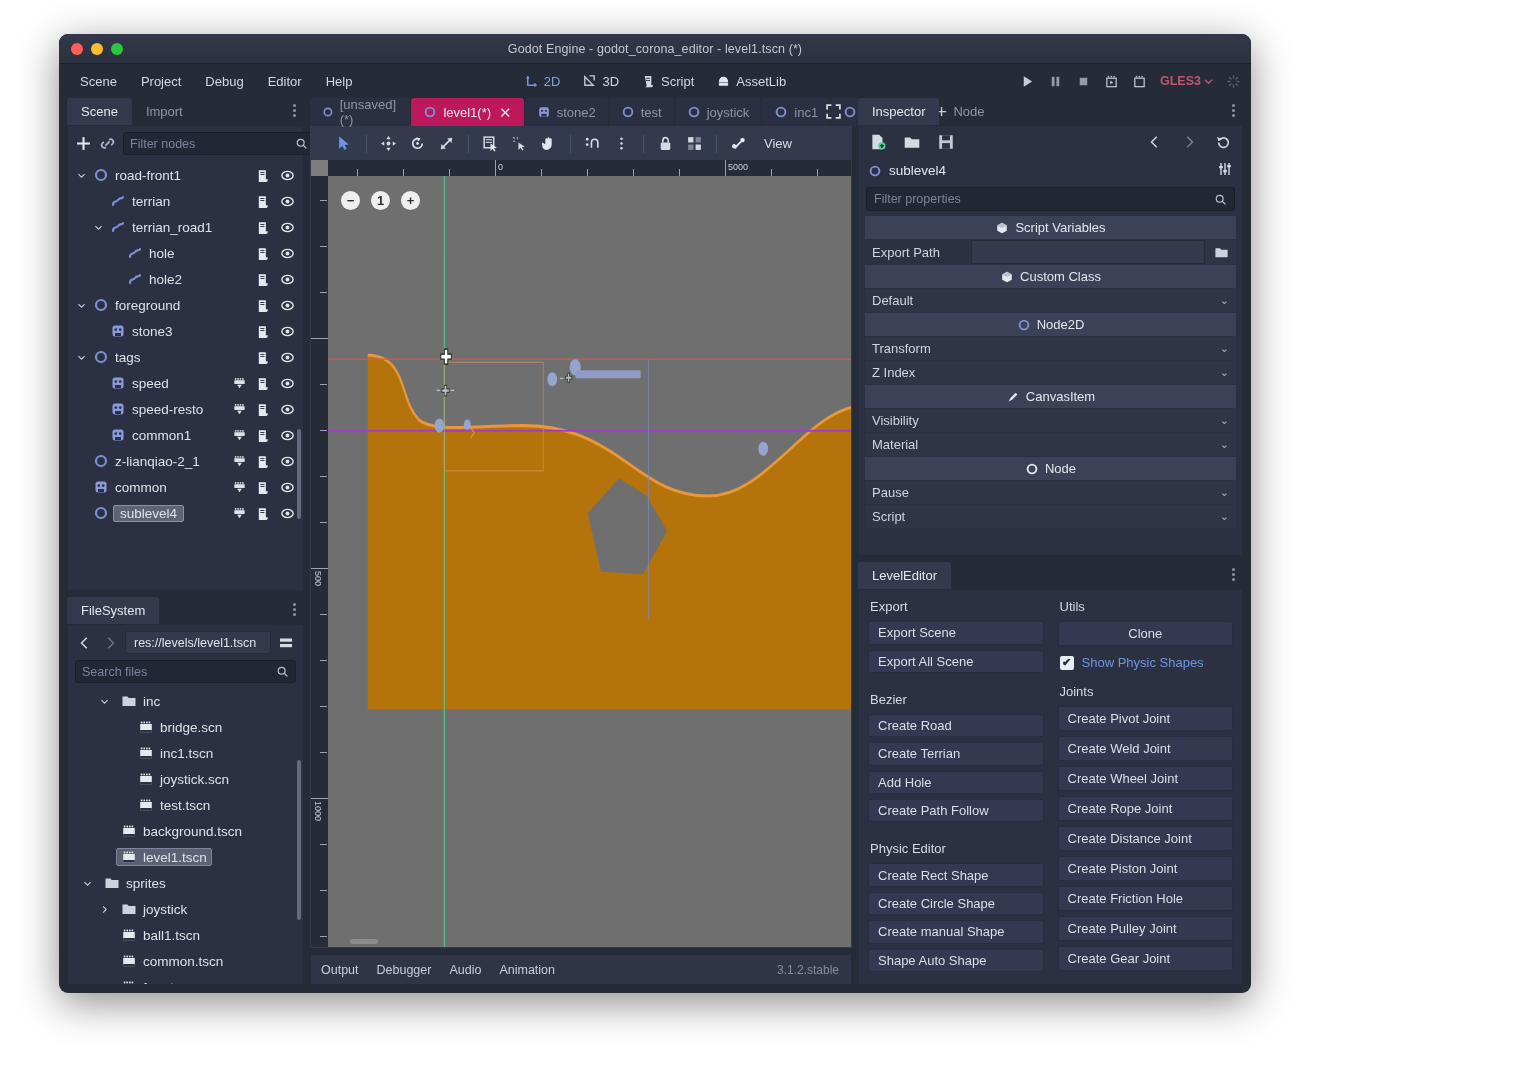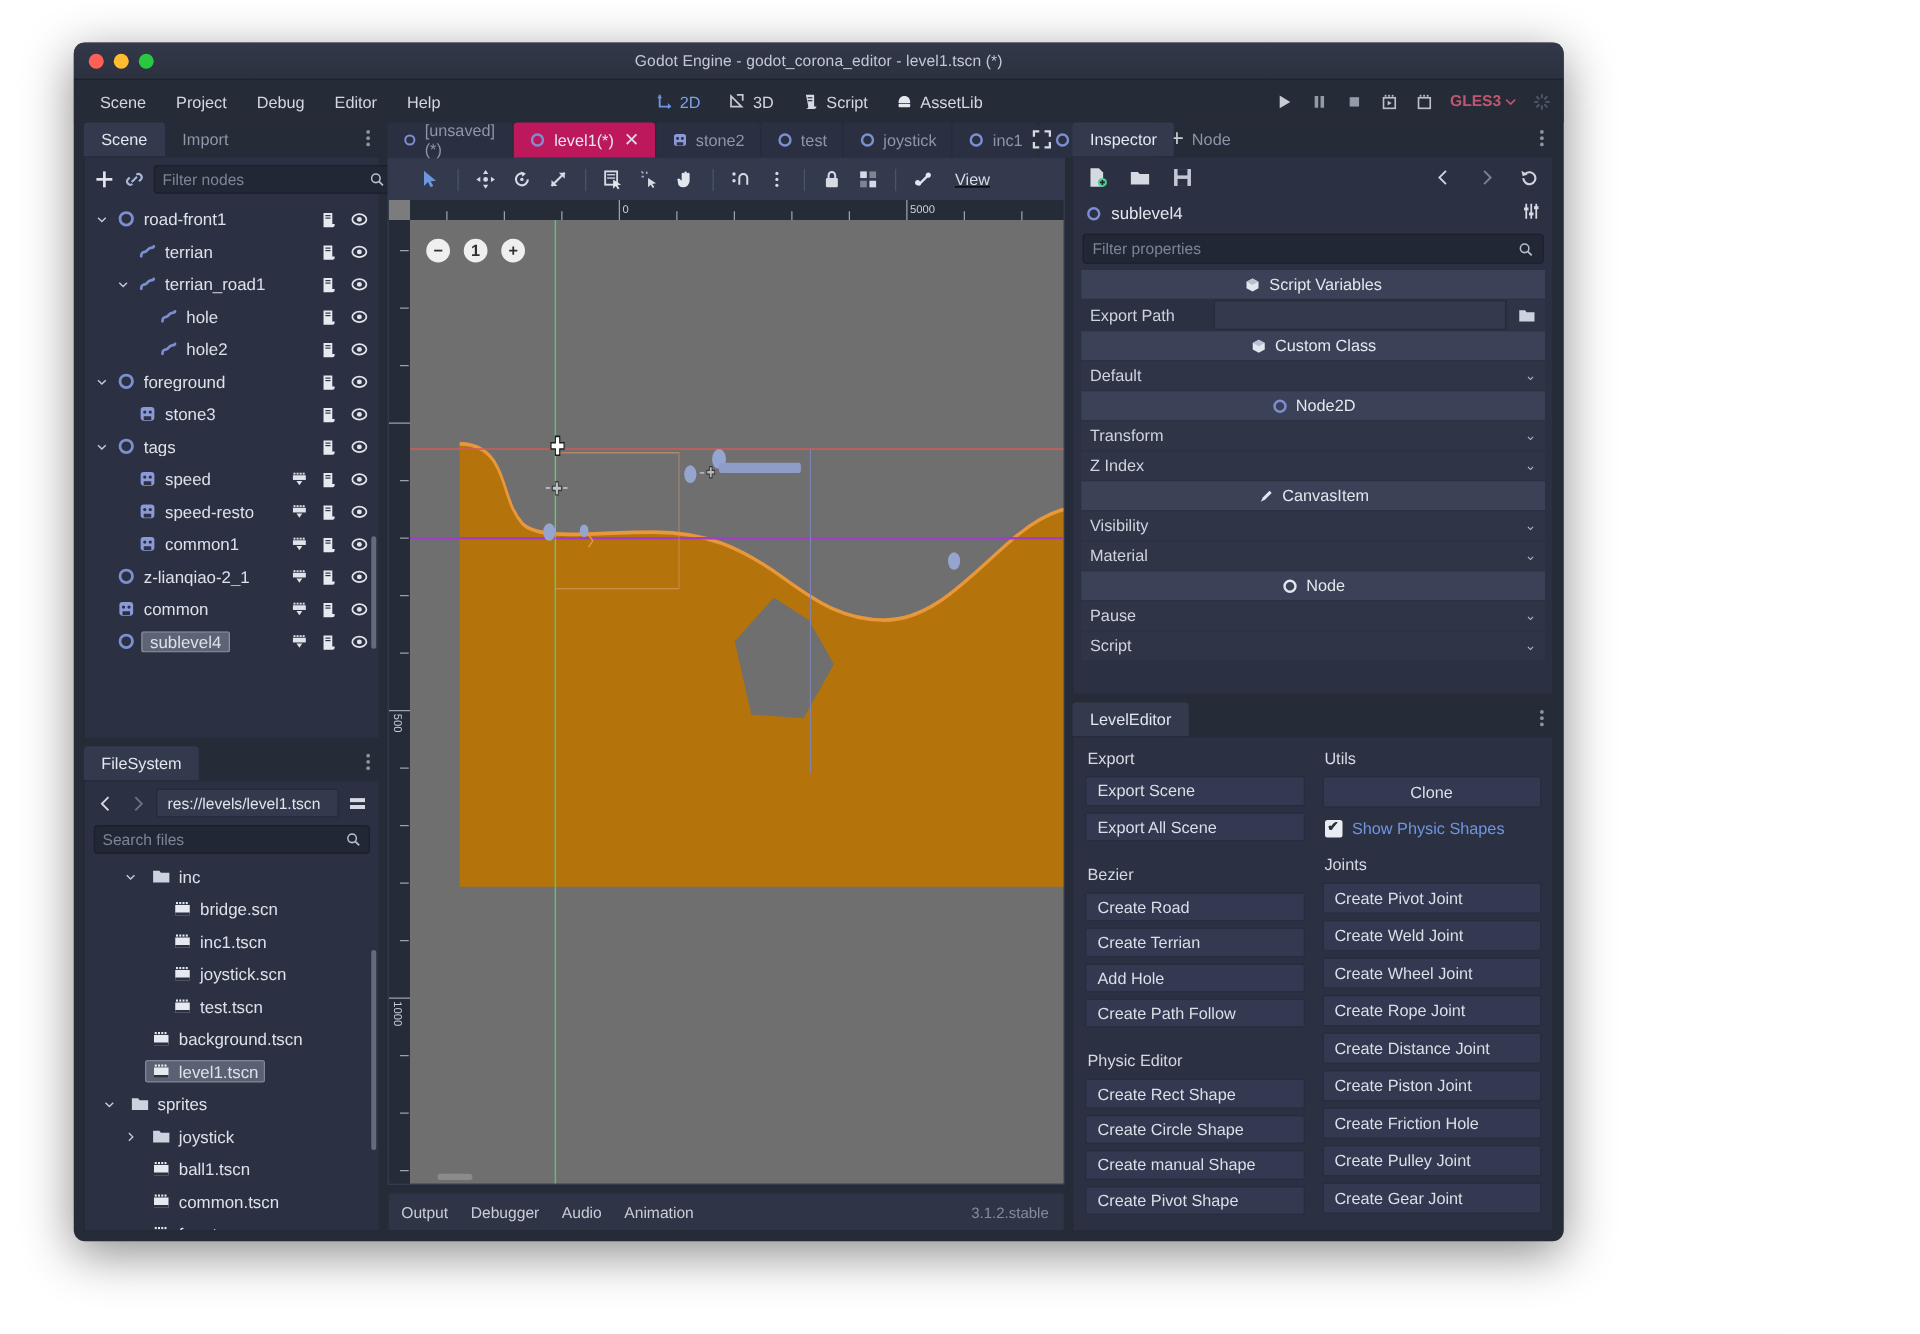--- a/index.html
+++ b/index.html
@@ -192,21 +192,21 @@
   .vp-tab.active { background: #be185d; color: #e6e9f0; margin-top: 48px; }
   .tab-x { font-size: 15px; color: #d6dae3; margin-left: 2px; line-height: 1; }
   .plus-tab { padding: 0 10px; font-size: 19px; color: #c6cbd6; display: flex; align-items: center; height: 28px; }
   .vp-expand { position: absolute; right: 10px; top: 5px; }
   .vp-wrap {
     flex: 1; background: #333a4d; display: flex; flex-direction: column;
     min-height: 0; border: 1px solid #23283400;
   }
   .vp-toolbar {
     height: 33px; flex: 0 0 33px; display: flex; align-items: center;
-    gap: 2px; padding: 0 20px; background: #333a4d; text-decoration: underline;
+    gap: 2px; padding: 0 20px; background: #333a4d;
   }
   .tb-btn { width: 27px; height: 27px; display: flex; align-items: center; justify-content: center; border-radius: 3px; }
   .tb-btn.active { }
   .tb-sep { width: 1px; height: 18px; background: #4b5369; margin: 0 6px; }
   .tb-view { font-size: 13px; color: #d8dce5; padding: 0 10px; }
   .canvas-holder { flex: 1; position: relative; min-height: 0; overflow: hidden; }
   .ruler-corner { position: absolute; left: 0; top: 0; width: 17px; height: 16px; background: #7c7c7c; z-index: 6; }
   .ruler-h {
     position: absolute; left: 0; right: 0; top: 0; height: 16px;
     background: #262b38; z-index: 5; overflow: hidden;
@@ -1445,21 +1445,21 @@
                   <div class="le-btn">Export All Scene</div>
                   <div class="le-head gap">Bezier</div>
                   <div class="le-btn">Create Road</div>
                   <div class="le-btn">Create Terrian</div>
                   <div class="le-btn">Add Hole</div>
                   <div class="le-btn">Create Path Follow</div>
                   <div class="le-head gap">Physic Editor</div>
                   <div class="le-btn">Create Rect Shape</div>
                   <div class="le-btn">Create Circle Shape</div>
                   <div class="le-btn">Create manual Shape</div>
-                  <div class="le-btn">Create Pivot Shape</div>
+                  <div class="le-btn">Shape Auto Shape</div>
                 </div>
               <div class="le-col" id="le-right">
                   <div class="le-head">Utils</div>
                   <div class="le-btn center">Clone</div>
                   <div class="le-check">
                     <span class="cbox">✔</span>
                     <span>Show Physic Shapes</span>
                   </div>
                   <div class="le-head gap" style="margin-top: 10px;">Joints</div>
                   <div class="le-btn">Create Pivot Joint</div>

